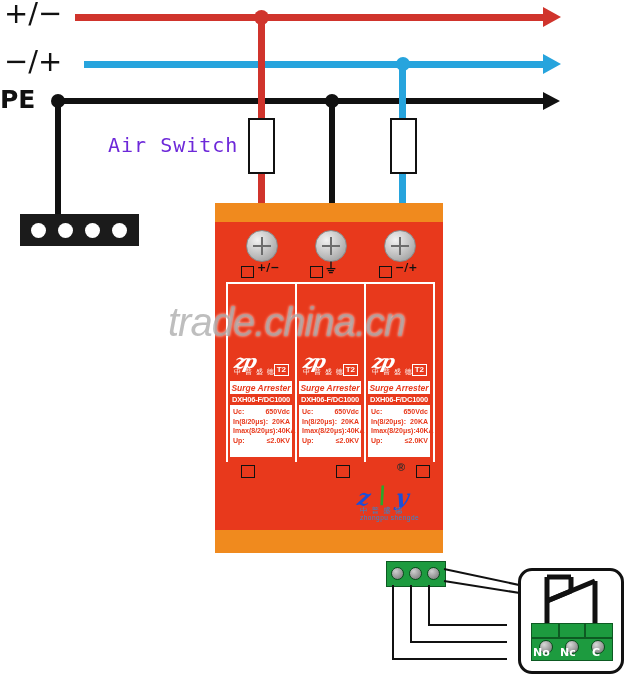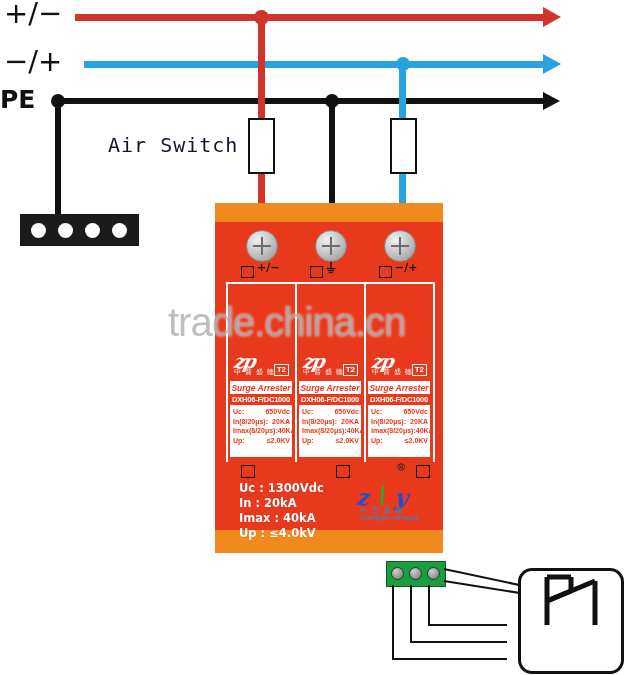--- a/index.html
+++ b/index.html
@@ -27,21 +27,21 @@
 
   
   .airsw{position:absolute;background:#ffffff;border:2px solid #111111;}
 
   
   .toplabel{position:absolute;font-family:"DejaVu Sans",sans-serif;
             font-size:29px;font-weight:400;color:#111;letter-spacing:0px;}
   .pelabel{position:absolute;font-family:"DejaVu Sans",sans-serif;
            font-size:25px;font-weight:700;color:#111;}
   .airswitch-text{position:absolute;font-family:"DejaVu Sans Mono","Liberation Mono",monospace;
-           font-size:20px;color:#0f172a;letter-spacing:1px;}
+           font-size:20px;color:#6d28d9;letter-spacing:1px;}
 
   
   .busbar{position:absolute;background:#1b1b1b;}
   .busbar-hole{position:absolute;background:#ffffff;border-radius:50%;}
 
   
   #spd{position:absolute;left:215px;top:203px;width:228px;height:350px;}
   .spd-orange-top{position:absolute;left:0;top:0;width:228px;height:19px;background:#f08a1e;}
   .spd-body{position:absolute;left:0;top:19px;width:228px;height:308px;background:#e8391c;}
   .spd-orange-bot{position:absolute;left:0;top:327px;width:228px;height:23px;background:#f08a1e;}
@@ -117,21 +117,21 @@
   .cal-lbl{position:absolute;color:#ffffff;font-size:11px;font-weight:700;
         font-family:"DejaVu Sans",sans-serif;}
 
   
   .cwire{position:absolute;background:#111111;}
 
   
   #watermark{position:absolute;left:168px;top:300px;width:300px;
         font-family:"Liberation Sans",sans-serif;font-size:40px;font-weight:400;
         color:rgba(150,150,150,.62);letter-spacing:-1px;white-space:nowrap;
-        text-shadow:0 0 3px rgba(255,255,255,.85);pointer-events:none;}
+        text-shadow:0 0 3px rgba(255,255,255,.85);pointer-events:none;font-style:italic;}
 </style>
 </head>
 <body>
 
 <div id="stage">
 
   <div class="wire wire-pos" style="left:75px;top:14px;width:472px;height:7px;"></div>
   <div class="arrow" style="left:543px;top:7px;border-width:10px 0 10px 18px;
               border-color:transparent transparent transparent #d0342c;"></div>
 
@@ -277,26 +277,20 @@
           </div>
         </div>
         <div class="mod-foot"></div>
       </div>
 
     <div class="termbox" style="left:26px;top:262px;width:12px;height:11px;"></div>
     <div class="termbox" style="left:121px;top:262px;width:12px;height:11px;"></div>
     <div class="termbox" style="left:201px;top:262px;width:12px;height:11px;"></div>
     <div class="reg" style="left:182px;top:258px;">®</div>
 
-    <div class="bodyspec" id="bodyspecs" style="left:24px;top:278px;">
-        <div><span>Uc :</span> <span>1300Vdc</span></div>
-        <div><span>In :</span> <span>20kA</span></div>
-        <div><span>Imax :</span> <span>40kA</span></div>
-        <div><span>Up :</span> <span>≤4.0kV</span></div>
-      </div>
 
     <div class="brand" style="left:143px;top:277px;">
       <div class="mark">
         <span class="z1">z</span>
         <span class="z2">\</span>
         <span class="z3">y</span>
       </div>
       <div class="cn">中 普 盛 德</div>
       <div class="py">zhongpu shengde</div>
     </div>
@@ -329,17 +323,30 @@
       <svg width="100" height="58" viewBox="0 0 100 58">
         <line x1="26" y1="6" x2="26" y2="54" stroke="#111" stroke-width="5"></line>
         <line x1="26" y1="6" x2="50" y2="6" stroke="#111" stroke-width="5"></line>
         <line x1="50" y1="6" x2="50" y2="20" stroke="#111" stroke-width="5"></line>
         <line x1="50" y1="20" x2="26" y2="30" stroke="#111" stroke-width="5"></line>
         <line x1="26" y1="30" x2="74" y2="10" stroke="#111" stroke-width="5"></line>
         <line x1="74" y1="10" x2="74" y2="54" stroke="#111" stroke-width="5"></line>
       </svg>
     </div>
 
+    <div class="cal-green" style="left:10px;top:52px;width:80px;height:36px;">
+      <div class="abs" style="left:26px;top:0;width:1.5px;height:14px;background:#0d5a22;"></div>
+      <div class="abs" style="left:52px;top:0;width:1.5px;height:14px;background:#0d5a22;"></div>
+      <div class="abs" style="left:0;top:13px;width:80px;height:1.5px;background:#0d5a22;"></div>
+
+      <div class="cal-screw" style="left:7px;top:16px;"></div>
+      <div class="cal-screw" style="left:33px;top:16px;"></div>
+      <div class="cal-screw" style="left:59px;top:16px;"></div>
+
+      <div class="cal-lbl" style="left:1px;top:22px;">No</div>
+      <div class="cal-lbl" style="left:28px;top:22px;">Nc</div>
+      <div class="cal-lbl" style="left:60px;top:22px;">C</div>
+    </div>
   </div>
 
   <div id="watermark">trade.china.cn</div>
 
 </div>
 
 </body></html>

